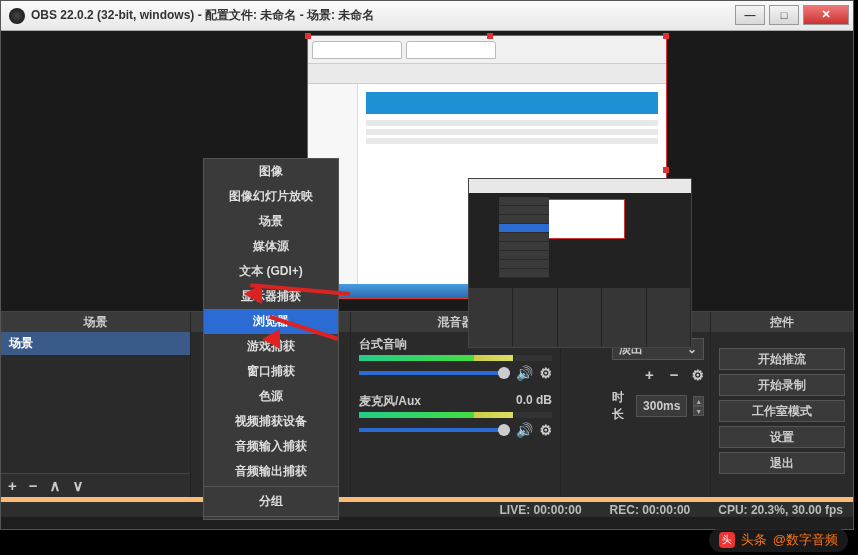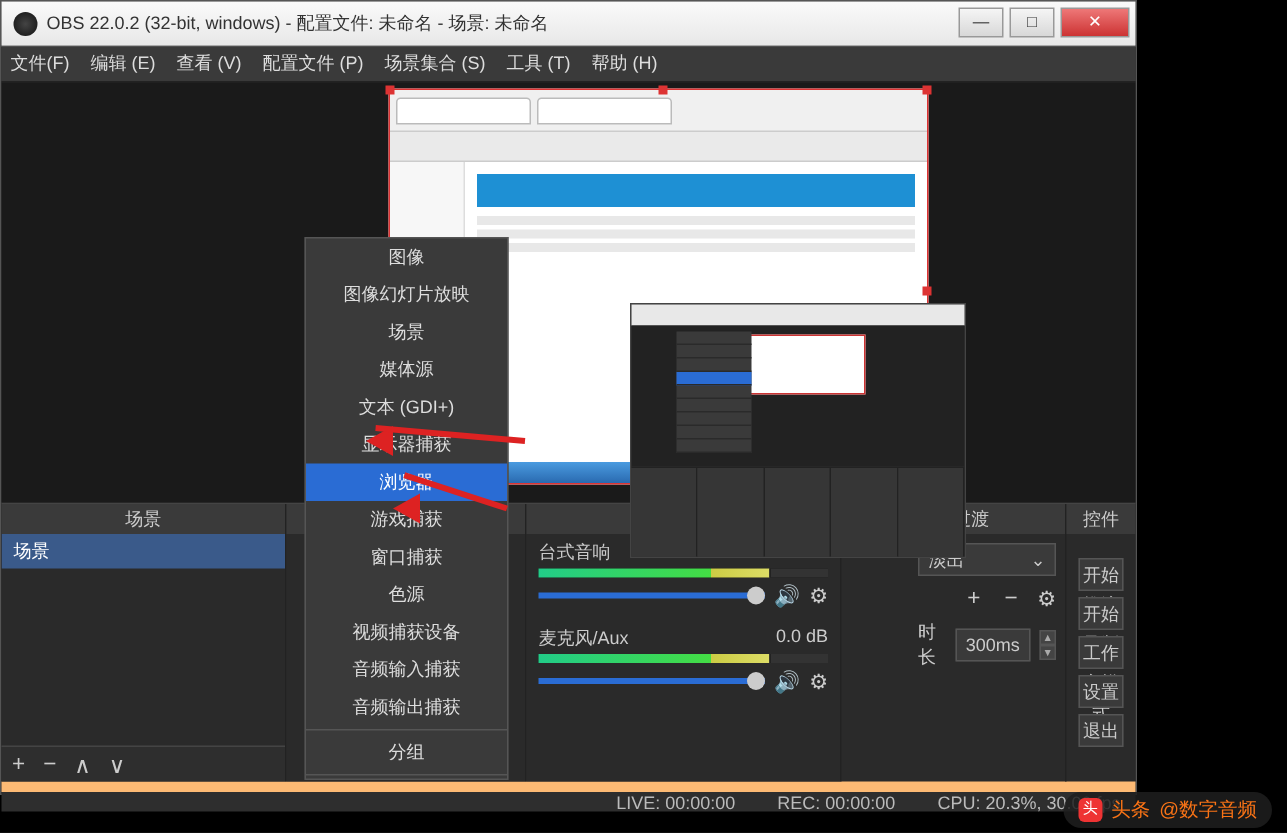--- a/index.html
+++ b/index.html
@@ -1,18 +1,18 @@
 <!DOCTYPE html>
 <html><head>
 <meta charset="utf-8">
 <style>
 * { margin: 0; padding: 0; box-sizing: border-box; font-family: "Microsoft YaHei", Arial, sans-serif; font-size: 12px; }
 body { background: #000; width: 858px; height: 555px; overflow: hidden; position: relative; }
 
-.window { width: 758px; height: 530px; background: #1e1e1e; border: 1px solid #555; }
+.window { width: 854px; height: 530px; background: #1e1e1e; border: 1px solid #555; font-weight: bold; }
 
 .titlebar { height: 30px; background: linear-gradient(#fafafa,#e8e8e8); display: flex; align-items: center; padding-left: 8px; border-bottom: 1px solid #aaa; }
 .titlebar .app-icon { width: 16px; height: 16px; border-radius: 50%; background: radial-gradient(#444,#111); margin-right: 6px; }
 .titlebar .title { color: #333; flex: 1; }
 .win-btns { display: flex; height: 22px; margin-right: 4px; }
 .win-btn { width: 30px; height: 20px; margin-left: 4px; background: linear-gradient(#f5f5f5,#d8d8d8); border: 1px solid #999; display: flex; align-items: center; justify-content: center; color: #333; font-size: 11px; }
 .win-btn.close { background: linear-gradient(#e77,#c33); color: #fff; width: 46px; }
 
 .menubar { height: 24px; background: #3a3a3a; display: flex; align-items: center; padding: 0 6px; border-bottom: 1px solid #222; }
 .menubar span { color: #ddd; margin-right: 14px; cursor: default; }
@@ -85,49 +85,40 @@
 .trans-body { padding: 6px; color: #ccc; margin-left: 45px; }
 .trans-row { display: flex; align-items: center; gap: 6px; margin-bottom: 6px; }
 .trans-select { flex: 1; height: 22px; background: #3a3a3a; border: 1px solid #555; color: #ccc; padding: 0 6px; display: flex; justify-content: space-between; align-items: center; }
 .trans-input { width: 60px; height: 22px; background: #3a3a3a; border: 1px solid #555; color: #ccc; padding: 0 6px; display: flex; align-items: center; }
 .spin { width: 14px; display: flex; flex-direction: column; }
 .spin span { height: 10px; background: #444; font-size: 7px; color: #aaa; text-align: center; line-height: 10px; border: 1px solid #555; }
 
 .ctrl-body { padding: 4px 8px; display: flex; flex-direction: column; gap: 4px; }
 .ctrl-btn { height: 22px; background: #3a3a3a; border: 1px solid #555; color: #ccc; text-align: center; line-height: 20px; cursor: default; }
 
-.statusbar { height: 20px; background: #2e2e2e; color: #bbb; display: flex; align-items: center; padding: 0 10px; gap: 28px; justify-content: flex-end; border-top: 7px solid #fdba74; }
+.statusbar { height: 20px; background: #2e2e2e; color: #bbb; display: flex; align-items: center; padding: 0 10px; gap: 28px; justify-content: flex-end; border-top: 5px solid #fdba74; }
 
 .watermark { position: absolute; bottom: 3px; right: 10px; display: flex; align-items: center; gap: 6px; background: rgba(30,30,30,.85); padding: 3px 10px; border-radius: 12px; z-index: 40; }
 .wm-ico { width: 16px; height: 16px; background: #e33; border-radius: 4px; color: #fff; font-size: 10px; text-align: center; line-height: 16px; }
 .wm-txt { color: #f97316; font-size: 13px; }
 </style>
 </head>
 <body>
 
 <div class="window">
   <div class="titlebar">
     <div class="app-icon"></div>
     <div class="title">OBS 22.0.2 (32-bit, windows) - 配置文件: 未命名 - 场景: 未命名</div>
     <div class="win-btns">
       <div class="win-btn">—</div>
       <div class="win-btn">□</div>
       <div class="win-btn close">✕</div>
     </div>
   </div>
 
-  <div class="menubar">
-    <span>文件(F)</span>
-    <span>编辑 (E)</span>
-    <span>查看 (V)</span>
-    <span>配置文件 (P)</span>
-    <span>场景集合 (S)</span>
-    <span>工具 (T)</span>
-    <span>帮助 (H)</span>
-  </div>
 
   <div class="preview">
     <div class="preview-canvas">
       <div class="handle h-tl"></div>
       <div class="handle h-tc"></div>
       <div class="handle h-tr"></div>
       <div class="handle h-lc"></div>
       <div class="handle h-rc"></div>
       <div class="handle h-bl"></div>
       <div class="handle h-bc"></div>

